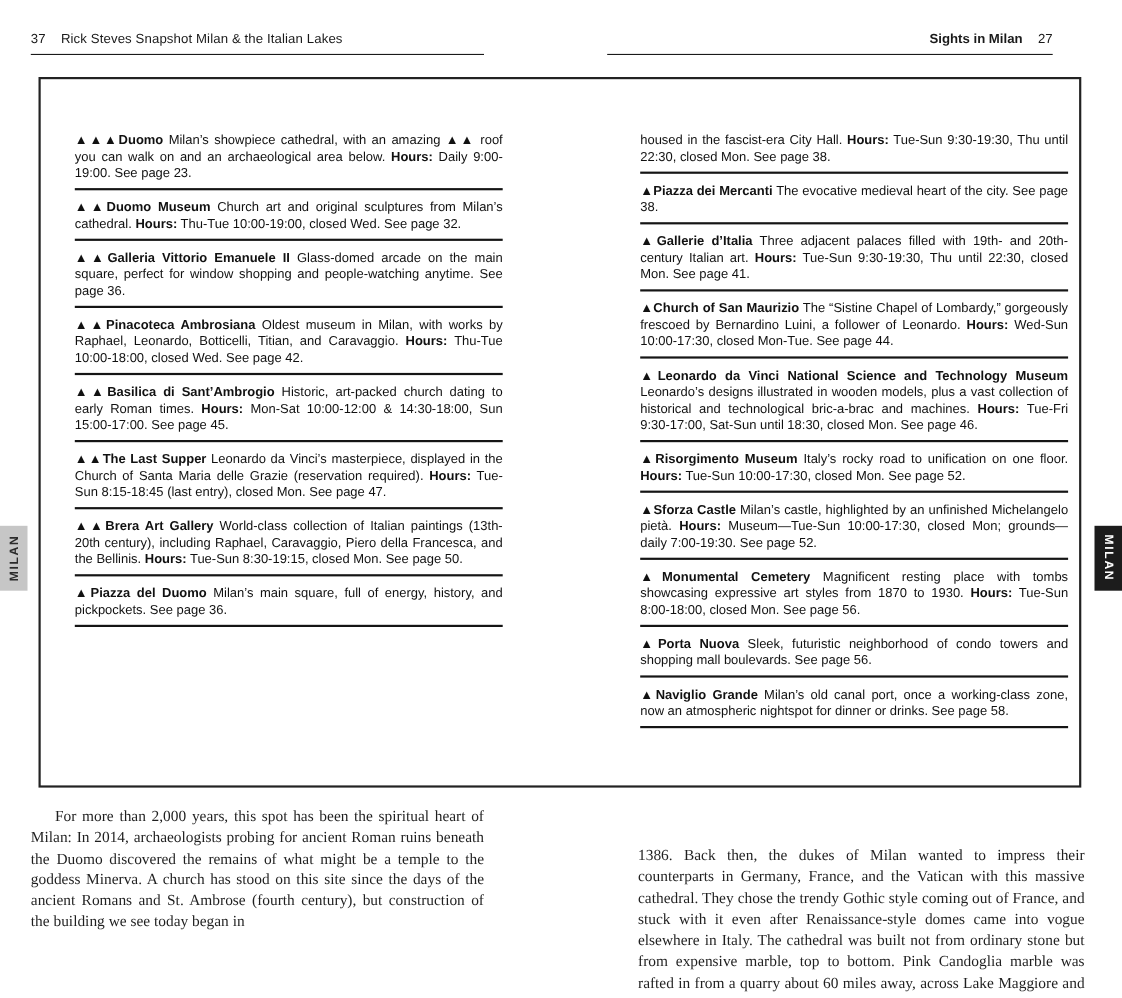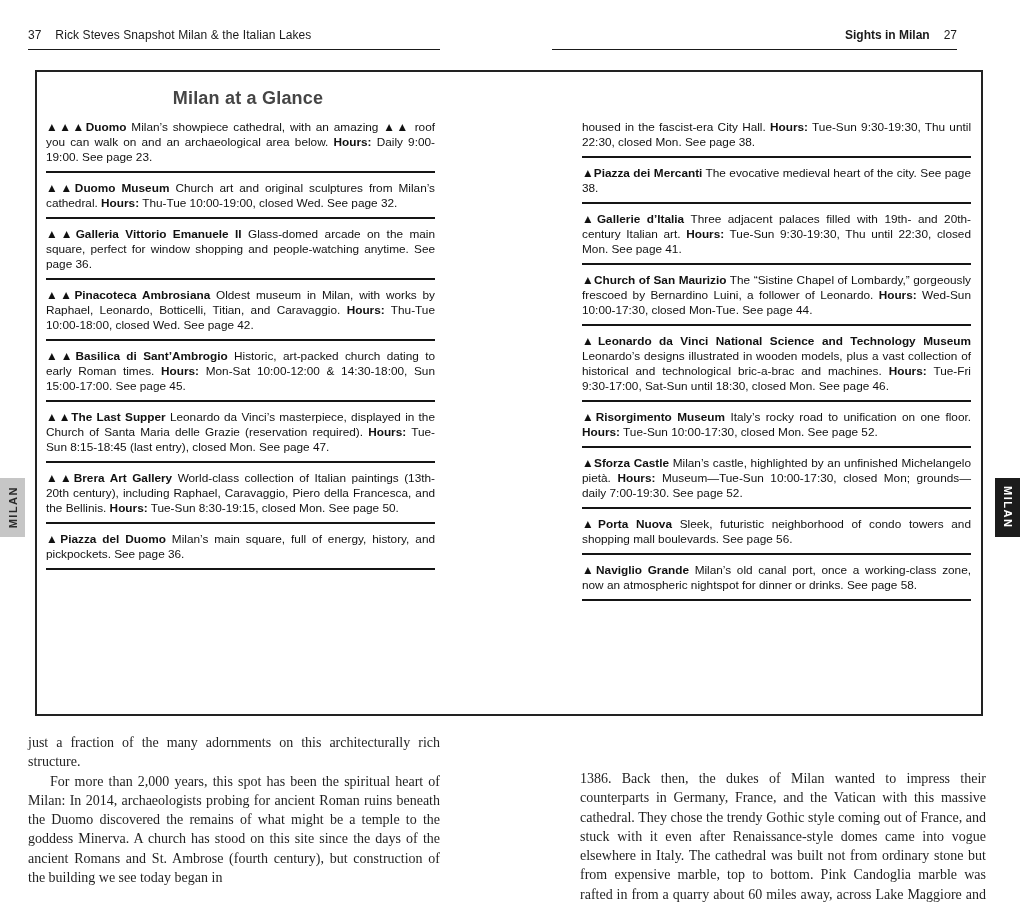--- a/index.html
+++ b/index.html
@@ -15,21 +15,21 @@
   .pgnum{font-weight:normal;}
   .runtitle-left{margin-left:14px;font-weight:normal;letter-spacing:.1px;}
   .runtitle-right{font-weight:bold;margin-right:14px;}
   
   .glance-box{position:absolute;left:35px;top:70px;width:948px;height:646px;
     border:2.5px solid #222;box-sizing:border-box;background:#fff;}
   .glance-title{position:absolute;left:16px;top:16px;width:390px;text-align:center;
     font-size:18px;font-weight:bold;color:#454545;letter-spacing:.2px;}
   .glance-col{position:absolute;top:48px;width:389px;font-size:11.8px;
     line-height:15px;text-align:justify;color:#111;}
-  .glance-col-left{left:9px;}
+  .glance-col-left{left:31px;}
   .glance-col-right{left:545px;}
   .entry{border-bottom:2px solid #151515;padding-bottom:6px;margin-bottom:8px;}
   .entry .b{font-weight:bold;}
   .entry .bi{font-weight:bold;}
   .entry .n{font-weight:normal;}
   
   .bodycol{position:absolute;top:733px;font-family:"Liberation Serif",serif;
     font-size:14px;line-height:19.3px;text-align:justify;color:#1f1f1f;}
   .bodycol-left{left:28px;width:412px;}
   .bodycol-right{left:580px;width:406px;margin-top:36px;}
@@ -50,46 +50,45 @@
 
 <div class="runhead runhead-left">
   <span class="pgnum">37</span><span class="runtitle-left">Rick Steves Snapshot Milan &amp; the Italian Lakes</span>
 </div>
 
 <div class="runhead runhead-right">
   <span class="runtitle-right">Sights in Milan</span><span class="pgnum">27</span>
 </div>
 
 <div class="glance-box">
-  <div class="glance-title">Milan at a Glance</div>
   <div class="glance-col glance-col-left" id="glance-left">
       <div class="entry"><span class="b">▲▲▲Duomo</span><span class="n"> Milan’s showpiece cathedral, with an amazing ▲▲ roof you can walk on and an archaeological area below. </span><span class="b">Hours:</span><span class="n"> Daily 9:00-19:00. See page 23.</span></div>
       <div class="entry"><span class="b">▲▲Duomo Museum</span><span class="n"> Church art and original sculptures from Milan’s cathedral. </span><span class="b">Hours:</span><span class="n"> Thu-Tue 10:00-19:00, closed Wed. See page 32.</span></div>
       <div class="entry"><span class="b">▲▲Galleria Vittorio Emanuele II</span><span class="n"> Glass-domed arcade on the main square, perfect for window shopping and people-watching anytime. See page 36.</span></div>
       <div class="entry"><span class="b">▲▲Pinacoteca Ambrosiana</span><span class="n"> Oldest museum in Milan, with works by Raphael, Leonardo, Botticelli, Titian, and Caravaggio. </span><span class="b">Hours:</span><span class="n"> Thu-Tue 10:00-18:00, closed Wed. See page 42.</span></div>
       <div class="entry"><span class="b">▲▲Basilica di Sant’Ambrogio</span><span class="n"> Historic, art-packed church dating to early Roman times. </span><span class="b">Hours:</span><span class="n"> Mon-Sat 10:00-12:00 &amp; 14:30-18:00, Sun 15:00-17:00. See page 45.</span></div>
       <div class="entry"><span class="b">▲▲</span><span class="bi">The Last Supper</span><span class="n"> Leonardo da Vinci’s masterpiece, displayed in the Church of Santa Maria delle Grazie (reservation required). </span><span class="b">Hours:</span><span class="n"> Tue-Sun 8:15-18:45 (last entry), closed Mon. See page 47.</span></div>
       <div class="entry"><span class="b">▲▲Brera Art Gallery</span><span class="n"> World-class collection of Italian paintings (13th-20th century), including Raphael, Caravaggio, Piero della Francesca, and the Bellinis. </span><span class="b">Hours:</span><span class="n"> Tue-Sun 8:30-19:15, closed Mon. See page 50.</span></div>
       <div class="entry"><span class="b">▲Piazza del Duomo</span><span class="n"> Milan’s main square, full of energy, history, and pickpockets. See page 36.</span></div>
     </div>
   <div class="glance-col glance-col-right" id="glance-right">
       <div class="entry"><span class="n">housed in the fascist-era City Hall. </span><span class="b">Hours:</span><span class="n"> Tue-Sun 9:30-19:30, Thu until 22:30, closed Mon. See page 38.</span></div>
       <div class="entry"><span class="b">▲Piazza dei Mercanti</span><span class="n"> The evocative medieval heart of the city. See page 38.</span></div>
       <div class="entry"><span class="b">▲Gallerie d’Italia</span><span class="n"> Three adjacent palaces filled with 19th- and 20th-century Italian art. </span><span class="b">Hours:</span><span class="n"> Tue-Sun 9:30-19:30, Thu until 22:30, closed Mon. See page 41.</span></div>
       <div class="entry"><span class="b">▲Church of San Maurizio</span><span class="n"> The “Sistine Chapel of Lombardy,” gorgeously frescoed by Bernardino Luini, a follower of Leonardo. </span><span class="b">Hours:</span><span class="n"> Wed-Sun 10:00-17:30, closed Mon-Tue. See page 44.</span></div>
       <div class="entry"><span class="b">▲Leonardo da Vinci National Science and Technology Museum</span><span class="n"> Leonardo’s designs illustrated in wooden models, plus a vast collection of historical and technological bric-a-brac and machines. </span><span class="b">Hours:</span><span class="n"> Tue-Fri 9:30-17:00, Sat-Sun until 18:30, closed Mon. See page 46.</span></div>
       <div class="entry"><span class="b">▲Risorgimento Museum</span><span class="n"> Italy’s rocky road to unification on one floor. </span><span class="b">Hours:</span><span class="n"> Tue-Sun 10:00-17:30, closed Mon. See page 52.</span></div>
       <div class="entry"><span class="b">▲Sforza Castle</span><span class="n"> Milan’s castle, highlighted by an unfinished Michelangelo pietà. </span><span class="b">Hours:</span><span class="n"> Museum—Tue-Sun 10:00-17:30, closed Mon; grounds—daily 7:00-19:30. See page 52.</span></div>
+      <div class="entry"><span class="b">▲Monumental Cemetery</span><span class="n"> Magnificent resting place with tombs showcasing expressive art styles from 1870 to 1930. </span><span class="b">Hours:</span><span class="n"> Tue-Sun 8:00-18:00, closed Mon. See page 56.</span></div>
       <div class="entry"><span class="b">▲Porta Nuova</span><span class="n"> Sleek, futuristic neighborhood of condo towers and shopping mall boulevards. See page 56.</span></div>
       <div class="entry"><span class="b">▲Naviglio Grande</span><span class="n"> Milan’s old canal port, once a working-class zone, now an atmospheric nightspot for dinner or drinks. See page 58.</span></div>
     </div>
 </div>
 
 <div class="bodycol bodycol-left" id="body-left">
-    <p class="noindent">just a fraction of the many adornments on this architecturally rich structure.</p>
     <p class="indent">For more than 2,000 years, this spot has been the spiritual heart of Milan: In 2014, archaeologists probing for ancient Roman ruins beneath the Duomo discovered the remains of what might be a temple to the goddess Minerva. A church has stood on this site since the days of the ancient Romans and St. Ambrose (fourth century), but construction of the building we see today began in</p>
   </div>
 <div class="bodycol bodycol-right" id="body-right">
     <p class="noindent">1386. Back then, the dukes of Milan wanted to impress their counterparts in Germany, France, and the Vatican with this massive cathedral. They chose the trendy Gothic style coming out of France, and stuck with it even after Renaissance-style domes came into vogue elsewhere in Italy. The cathedral was built not from ordinary stone but from expensive marble, top to bottom. Pink Candoglia marble was rafted in from a quarry about 60 miles away, across Lake Maggiore and down a canal to a port at the cathedral—a</p>
   </div>
 
 <div class="sidetab sidetab-left">
   <span>MILAN</span>
 </div>
 <div class="sidetab sidetab-right">

